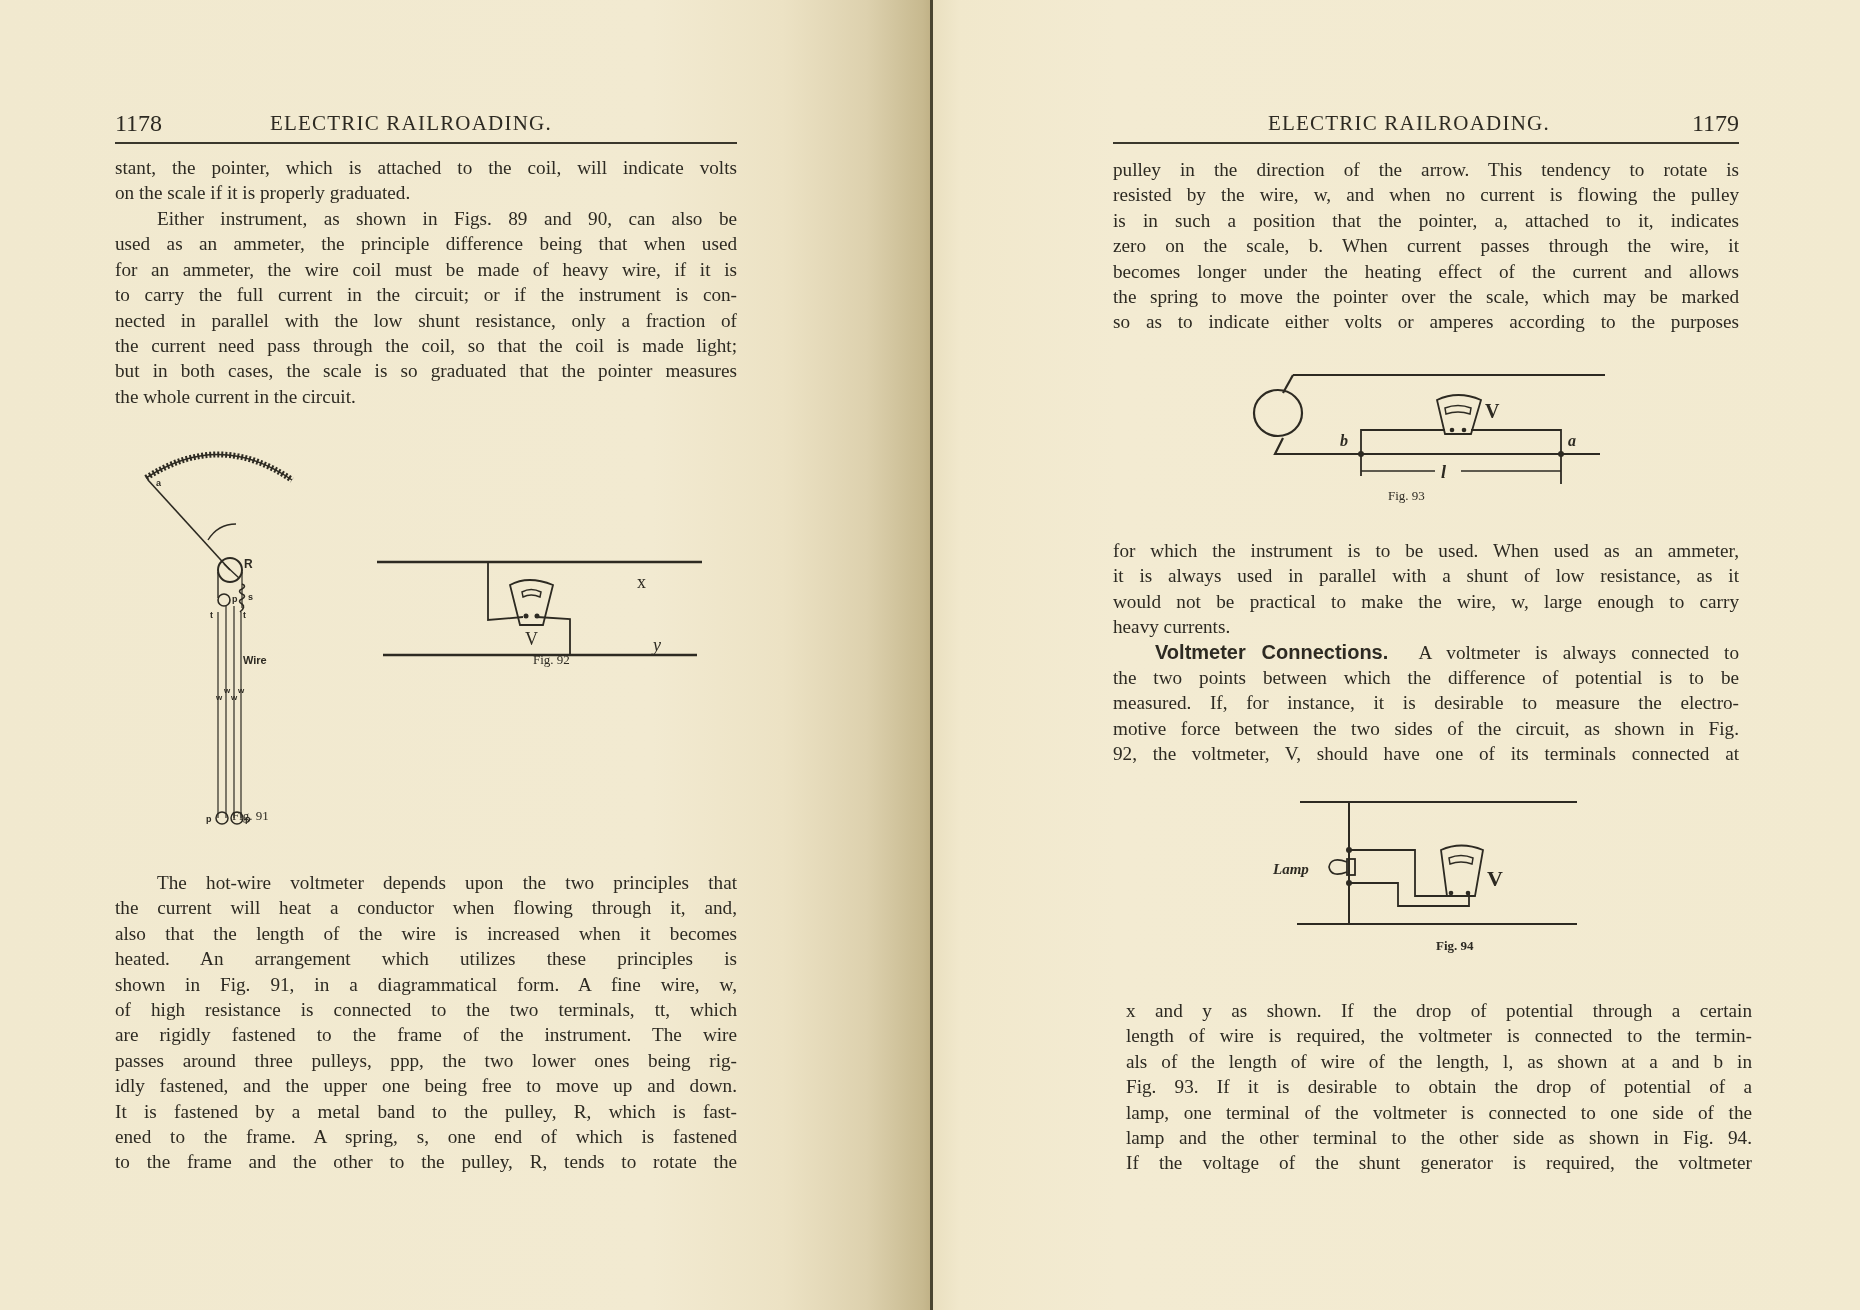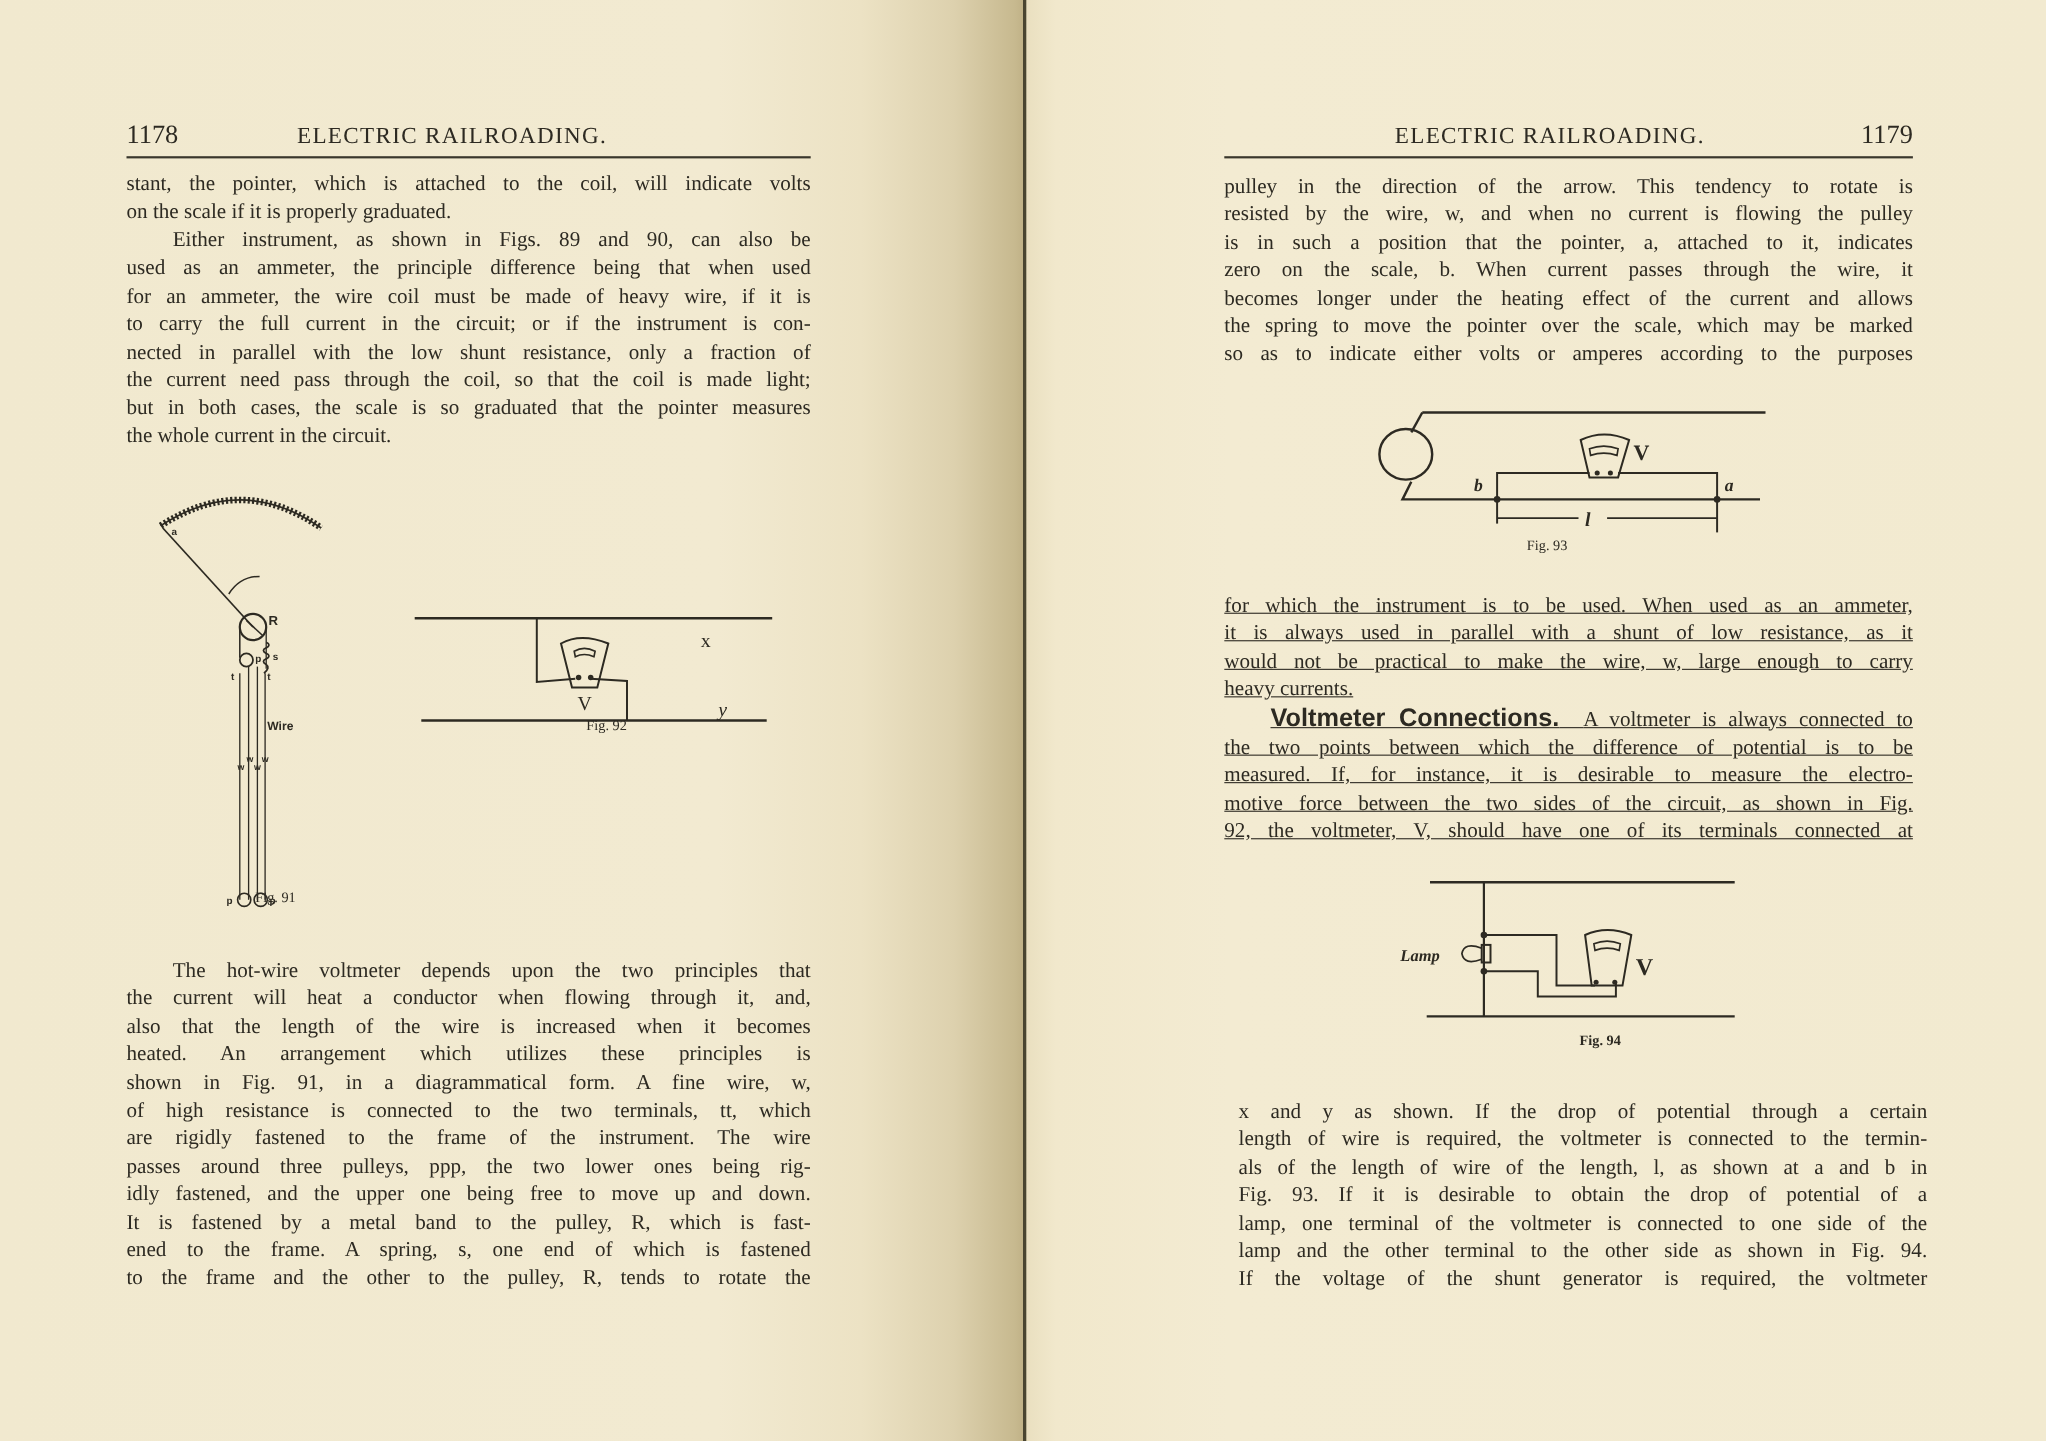--- a/index.html
+++ b/index.html
@@ -37,21 +37,21 @@
   .rh-right .title { left: 155px; }
   .rh-right .pn { right: 0; }
 
   .block {
     position: absolute; font-size: 19.2px; line-height: 25.4px;
     text-align: justify;
   }
   .line { display: block; text-align: justify; text-align-last: justify; white-space: nowrap; overflow: visible; }
   .line.last { text-align-last: left; }
   .line.ind { padding-left: 42px; }
-  .lbold { font-weight: bold; font-family: "Liberation Sans", "DejaVu Sans", sans-serif; font-size: 23px; }
+  .lbold { font-weight: bold; font-family: "Liberation Sans", "DejaVu Sans", sans-serif; font-size: 20px; }
 
   .figure { position: absolute; }
   .caption { position: absolute; font-size: 13px; }
   svg { position: absolute; overflow: visible; }
 </style>
 </head>
 <body>
 
 <div class="spread">
 
@@ -204,21 +204,21 @@
       <g fill="#2d2a22" font-family="Liberation Serif, DejaVu Serif, serif">
         <text x="240" y="50" font-size="20" font-weight="bold">V</text>
         <text x="95" y="78" font-size="16" font-style="italic" font-weight="bold">b</text>
         <text x="323" y="78" font-size="16" font-style="italic" font-weight="bold">a</text>
         <text x="196" y="110" font-size="18" font-style="italic" font-weight="bold">l</text>
       </g>
     </svg>
   </div>
   <div class="caption" style="left:1388px; top:488px;">Fig. 93</div>
 
-  <div class="block" style="left:1113px; top:538px; width:626px;text-decoration:underline;">
+  <div class="block" style="left:1113px; top:538px; width:626px;">
     <span class="line">for which the instrument is to be used.  When used as an ammeter,</span>
     <span class="line">it is always used in parallel with a shunt of low resistance, as it</span>
     <span class="line">would not be practical to make the wire, w, large enough to carry</span>
     <span class="line last">heavy currents.</span>
     <span class="line ind"><span class="lbold">Voltmeter Connections.</span>&nbsp;&nbsp;<span>A voltmeter is always connected to</span></span>
     <span class="line">the two points between which the difference of potential is to be</span>
     <span class="line">measured.  If, for instance, it is desirable to measure the electro-</span>
     <span class="line">motive force between the two sides of the circuit, as shown in Fig.</span>
     <span class="line">92, the voltmeter, V, should have one of its terminals connected at</span>
   </div>

